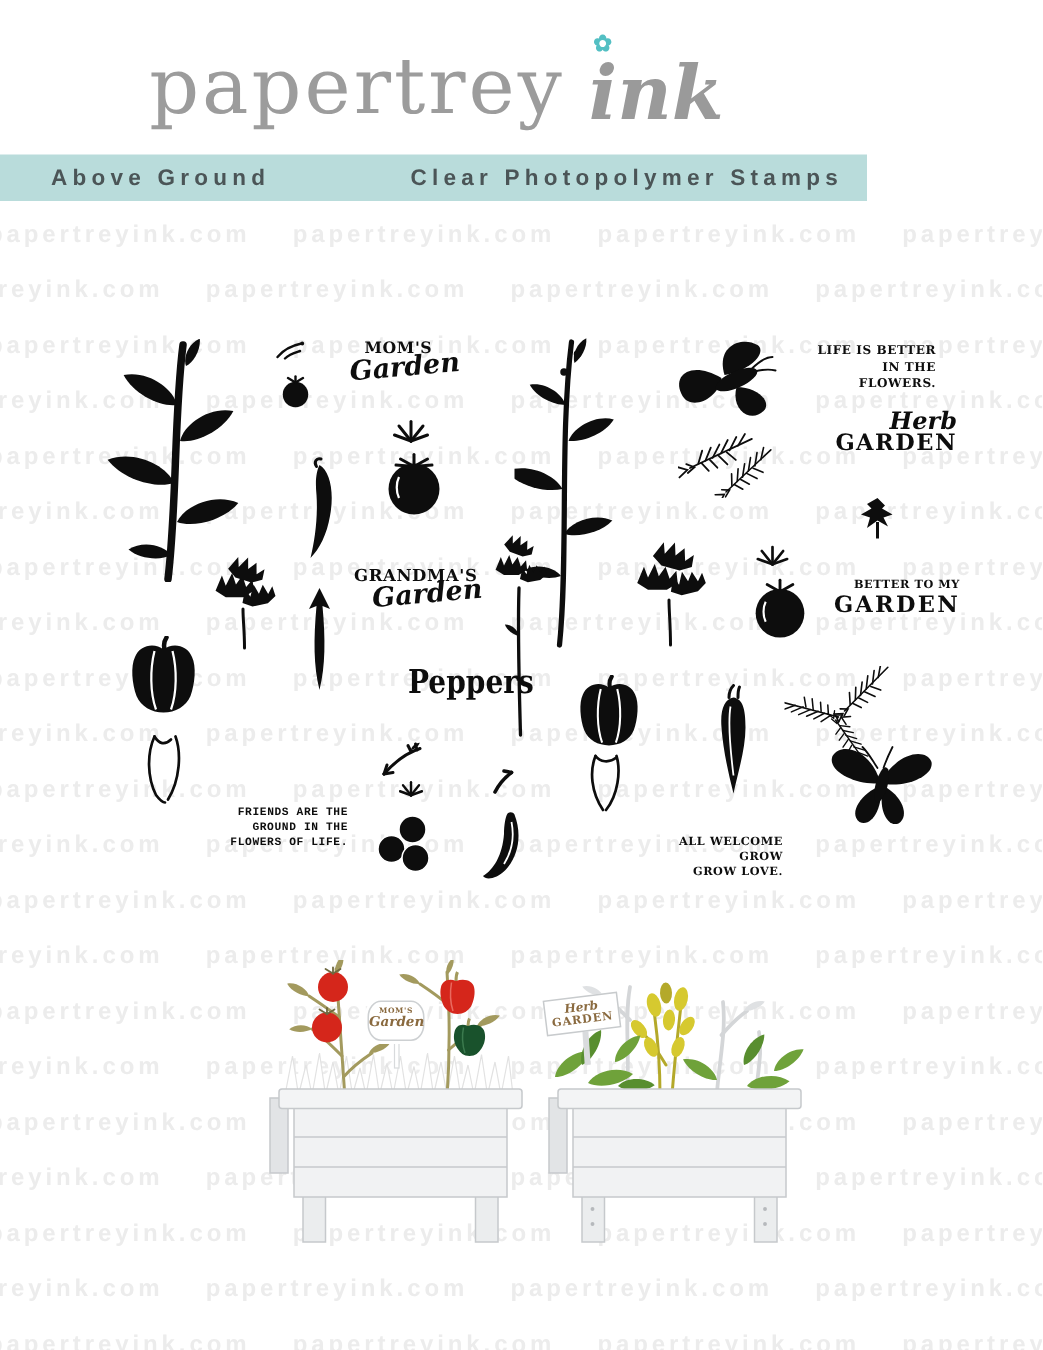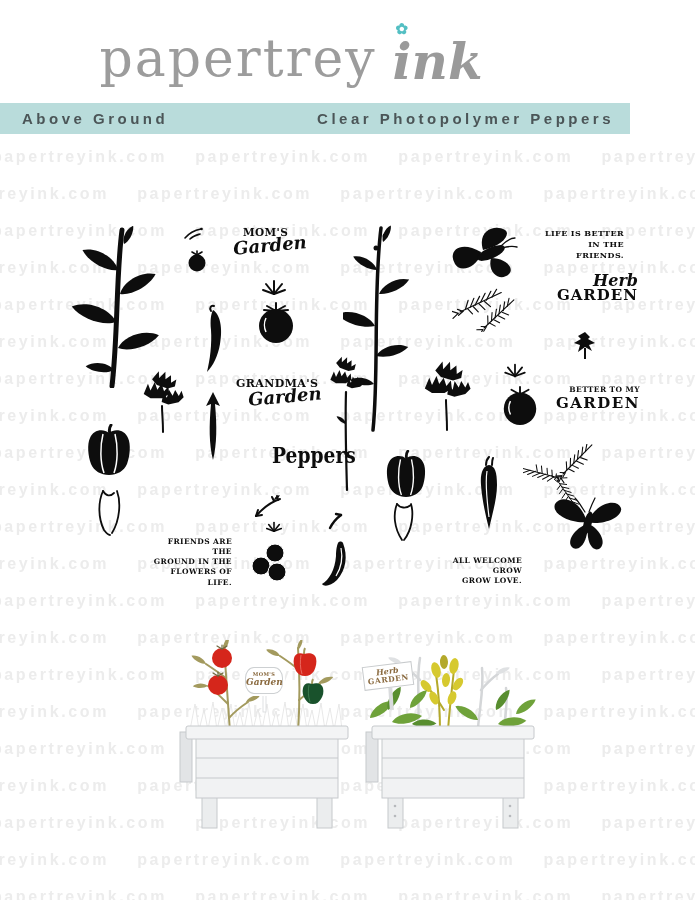--- a/index.html
+++ b/index.html
@@ -8,22 +8,22 @@
 
   
   .brand-header { position:absolute; top:14px; left:0; width:582px; height:88px;
     display:flex; align-items:center; justify-content:center; gap:16px; }
   .logo-main { font-family:"DejaVu Serif", serif; font-size:52px; color:#9c9c9c; letter-spacing:2px; }
   .logo-ink { position:relative; font-family:"DejaVu Serif", serif; font-style:italic; font-weight:bold;
     font-size:50px; color:#9a9a9a; padding-top:6px; }
   .logo-flower { position:absolute; top:-6px; left:3px; font-size:15px; color:#53bfc3; font-style:normal; }
 
   
-  .banner { position:absolute; top:103px; left:0; width:630px; height:31px; background:#b9dcdb;
-    display:flex; align-items:center; justify-content:space-between; padding:0 16px 0 22px;
+  .banner { position:absolute; top:103px; left:0; width:578px; height:31px; background:#b9dcdb;
+    display:flex; align-items:center; justify-content:space-between; padding:0 16px 0 34px;
     font-size:15px; font-weight:bold; color:#4b5557; letter-spacing:3.5px; }
 
   
   #watermark-layer { position:absolute; left:0; top:0; width:695px; height:900px; overflow:hidden; z-index:0; }
   .wm-row { position:absolute; white-space:nowrap; font-size:16px; letter-spacing:2.6px;
     color:#ececec; font-weight:bold; }
 
   
   .stamp, .ttext { position:absolute; z-index:2; }
   .ttext { font-family:"DejaVu Serif", serif; color:#0d0d0d; }
@@ -90,21 +90,21 @@
 
 <div class="page">
 
   <header class="brand-header">
     <span class="logo-main">papertrey</span>
     <span class="logo-ink"><span class="logo-flower">✿</span><span>ink</span></span>
   </header>
 
   <div class="banner">
     <span>Above Ground</span>
-    <span>Clear Photopolymer Peppers</span>
+    <span>Clear Photopolymer Stamps</span>
   </div>
 
   <div id="watermark-layer">
       <div class="wm-row" style="top: 148px; left: -8px;">papertreyink.com&nbsp;&nbsp;&nbsp;&nbsp;papertreyink.com&nbsp;&nbsp;&nbsp;&nbsp;papertreyink.com&nbsp;&nbsp;&nbsp;&nbsp;papertreyink.com&nbsp;&nbsp;&nbsp;&nbsp;papertreyink.com&nbsp;&nbsp;&nbsp;&nbsp;papertreyink.com</div>
       <div class="wm-row" style="top: 185px; left: -66px;">papertreyink.com&nbsp;&nbsp;&nbsp;&nbsp;papertreyink.com&nbsp;&nbsp;&nbsp;&nbsp;papertreyink.com&nbsp;&nbsp;&nbsp;&nbsp;papertreyink.com&nbsp;&nbsp;&nbsp;&nbsp;papertreyink.com&nbsp;&nbsp;&nbsp;&nbsp;papertreyink.com</div>
       <div class="wm-row" style="top: 222px; left: -8px;">papertreyink.com&nbsp;&nbsp;&nbsp;&nbsp;papertreyink.com&nbsp;&nbsp;&nbsp;&nbsp;papertreyink.com&nbsp;&nbsp;&nbsp;&nbsp;papertreyink.com&nbsp;&nbsp;&nbsp;&nbsp;papertreyink.com&nbsp;&nbsp;&nbsp;&nbsp;papertreyink.com</div>
       <div class="wm-row" style="top: 259px; left: -66px;">papertreyink.com&nbsp;&nbsp;&nbsp;&nbsp;papertreyink.com&nbsp;&nbsp;&nbsp;&nbsp;papertreyink.com&nbsp;&nbsp;&nbsp;&nbsp;papertreyink.com&nbsp;&nbsp;&nbsp;&nbsp;papertreyink.com&nbsp;&nbsp;&nbsp;&nbsp;papertreyink.com</div>
       <div class="wm-row" style="top: 296px; left: -8px;">papertreyink.com&nbsp;&nbsp;&nbsp;&nbsp;papertreyink.com&nbsp;&nbsp;&nbsp;&nbsp;papertreyink.com&nbsp;&nbsp;&nbsp;&nbsp;papertreyink.com&nbsp;&nbsp;&nbsp;&nbsp;papertreyink.com&nbsp;&nbsp;&nbsp;&nbsp;papertreyink.com</div>
       <div class="wm-row" style="top: 333px; left: -66px;">papertreyink.com&nbsp;&nbsp;&nbsp;&nbsp;papertreyink.com&nbsp;&nbsp;&nbsp;&nbsp;papertreyink.com&nbsp;&nbsp;&nbsp;&nbsp;papertreyink.com&nbsp;&nbsp;&nbsp;&nbsp;papertreyink.com&nbsp;&nbsp;&nbsp;&nbsp;papertreyink.com</div>
       <div class="wm-row" style="top: 370px; left: -8px;">papertreyink.com&nbsp;&nbsp;&nbsp;&nbsp;papertreyink.com&nbsp;&nbsp;&nbsp;&nbsp;papertreyink.com&nbsp;&nbsp;&nbsp;&nbsp;papertreyink.com&nbsp;&nbsp;&nbsp;&nbsp;papertreyink.com&nbsp;&nbsp;&nbsp;&nbsp;papertreyink.com</div>
@@ -237,21 +237,21 @@
       <ellipse cx="44" cy="29" rx="15" ry="5.5" transform="rotate(-24 44 29)" fill="#0d0d0d"></ellipse>
       <g stroke="#0d0d0d" stroke-width="1.3" fill="none" stroke-linecap="round">
         <path d="M54,22 C60,16 64,14 68,14"></path>
           <path d="M55,24 C62,22 66,22 70,23"></path>
       </g>
     </svg>
   </div>
 
   <div class="ttext center" style="left:538px; top:228px; width:86px;">
     <div class="caps-s" style="font-size:8px; line-height:1.35;">LIFE IS BETTER</div>
-    <div class="caps-s" style="font-size:8px; line-height:1.35;">IN THE FRIENDS.</div>
+    <div class="caps-s" style="font-size:8px; line-height:1.35;">IN THE FLOWERS.</div>
   </div>
 
   <div class="stamp" style="left:452px; top:282px;">
     <svg width="76" height="50" viewBox="0 0 76 50">
       <use href="#sprig" transform="translate(8,30) rotate(-10)"></use>
       <use href="#sprig" transform="translate(32,46) rotate(-28) scale(0.9)"></use>
     </svg>
   </div>
 
   <div class="ttext center" style="left:554px; top:271px; width:84px;">
@@ -331,21 +331,21 @@
         <path d="M8,3 C11,8 15,9 19,5"></path>
       </g>
     </svg>
   </div>
 
 
   <div class="ttext" style="left:252px; top:442px;margin-left:20px;">
     <div class="big-word">Peppers</div>
   </div>
 
-  <div class="ttext center" style="left:148px; top:537px; width:84px;">
+  <div class="ttext center" style="left:148px; top:537px; width:84px;font-family:Liberation Mono, monospace;">
     <div class="caps-s" style="font-size:7.5px; line-height:1.35;">FRIENDS ARE THE</div>
     <div class="caps-s" style="font-size:7.5px; line-height:1.35;">GROUND IN THE</div>
     <div class="caps-s" style="font-size:7.5px; line-height:1.35;">FLOWERS OF LIFE.</div>
   </div>
 
   <div class="stamp" style="left:252px; top:494px;">
     <svg width="32" height="28" viewBox="0 0 32 28">
       <g stroke="#0d0d0d" stroke-width="2" fill="none" stroke-linecap="round">
         <path d="M28,5 C19,8 11,14 4,22"></path>
           <path d="M4,22 L10,21"></path>

